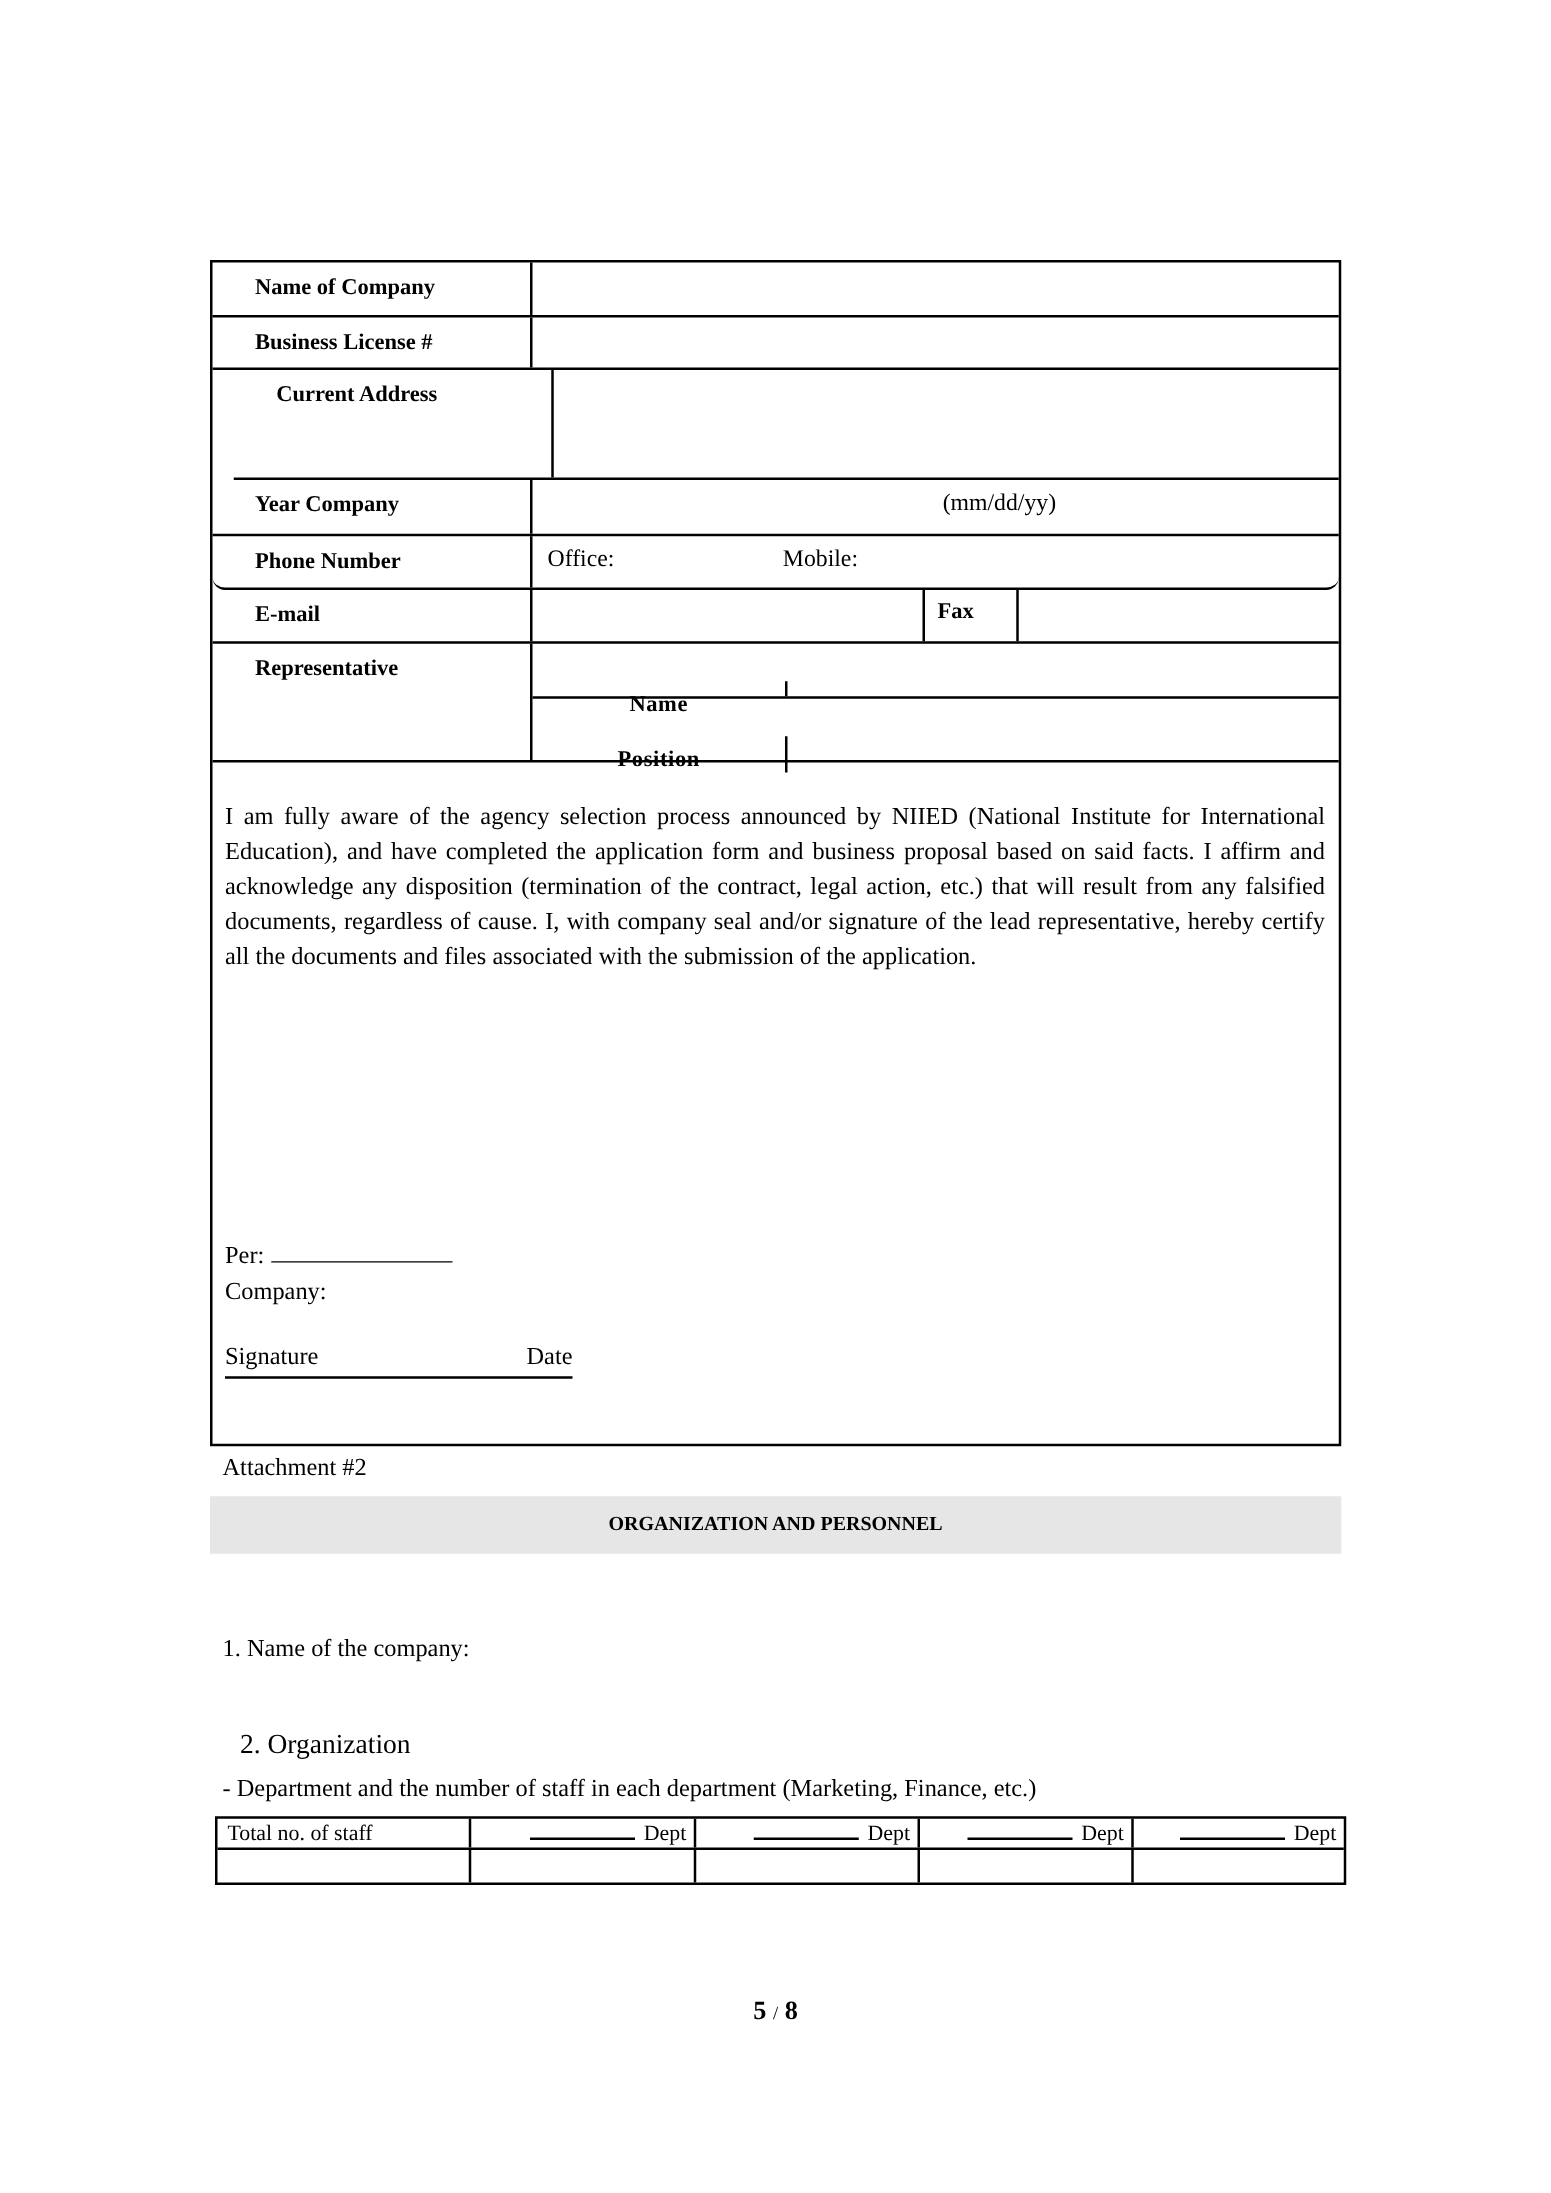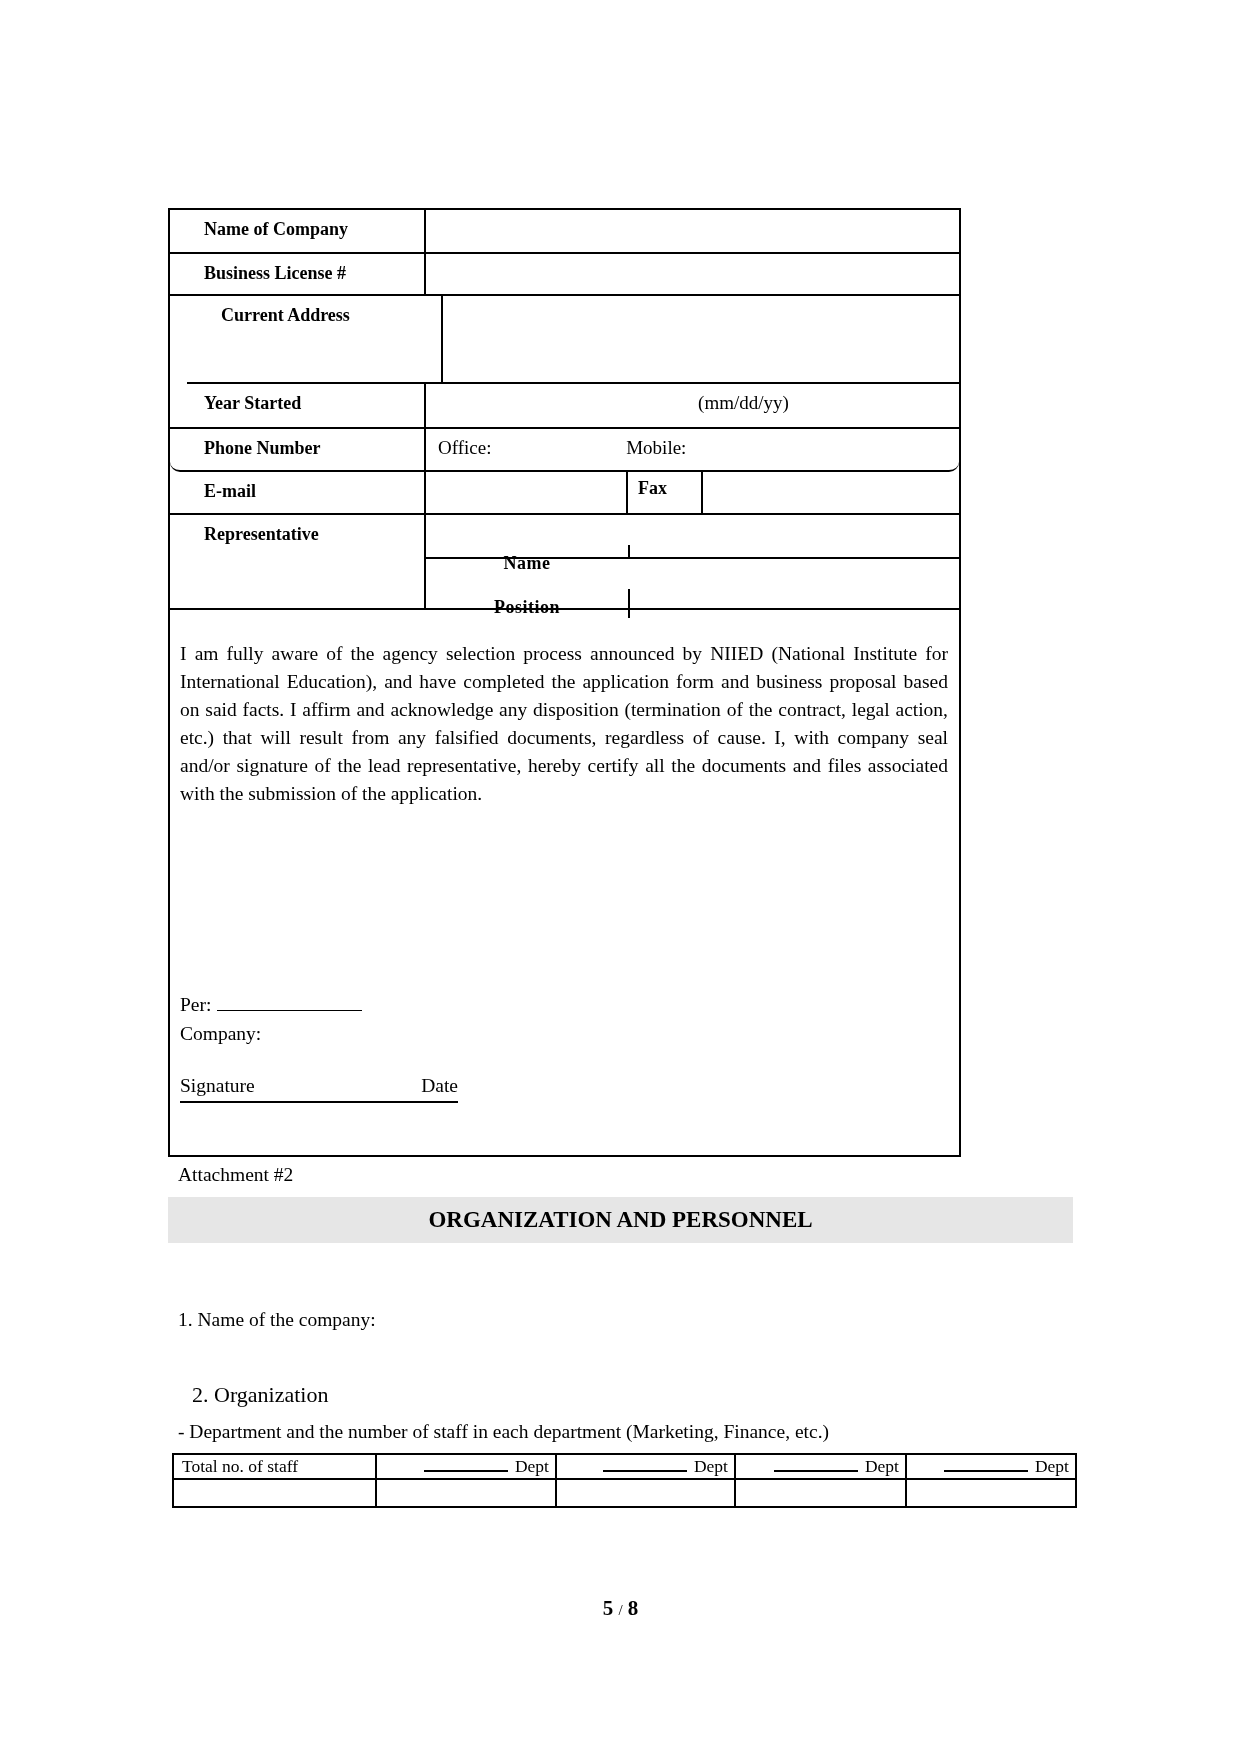--- a/index.html
+++ b/index.html
@@ -1,20 +1,20 @@
 <!DOCTYPE html>
 <html><head>
 <meta charset="utf-8">
 <style>
   html,body{margin:0;padding:0;background:#fff;}
   body{font-family:"Liberation Serif", serif; color:#000;}
   .page{position:relative; width:1241px; height:1754px; background:#ffffff; overflow:hidden;}
 
   
-  .app-table{position:absolute; left:168px; top:208px; width:793px; height:949px;
+  .app-table{position:absolute; left:168px; top:208px; width:905px; height:949px;
              border:2px solid #000; box-sizing:border-box; display:flex; flex-direction:column;justify-content:space-between;}
   .row{display:flex; box-sizing:border-box; border-bottom:2px solid #000;}
   .cell-label{width:256px; box-sizing:border-box; border-right:2px solid #000;
               font-weight:bold; font-size:18px; padding:9px 4px 0 34px;}
   .cell-value{flex:1; box-sizing:border-box; font-size:19px; padding:8px 8px 0 12px;}
   .r1{height:44px;} .r2{height:42px;} .r3{height:88px;margin-left:17px;} .r4{height:45px;}
   .r5{height:43px;border-radius:10px;} .r6{height:43px;} .r7{height:95px;}
   .r8{flex:1; border-bottom:none; position:relative;}
 
   .year-value{text-align:center; padding-left:110px;}
@@ -36,21 +36,21 @@
   
   .decl-par{font-size:19.5px; line-height:28px; text-align:justify; padding:30px 11px 0 10px;}
   .decl-sign{position:absolute; left:10px; top:380px; font-size:19.5px; line-height:29px;}
   .blank-line{display:inline-block; width:145px; border-bottom:1.5px solid #000; margin-left:6px;}
   .sig-row{display:flex; justify-content:space-between; width:278px;
            border-bottom:2px solid #000; margin-top:23px; padding-bottom:1px;}
 
   
   .attachment{position:absolute; left:178px; top:1164px; font-size:19.5px;}
   .heading-band{position:absolute; left:168px; top:1197px; width:905px; height:46px;
-                background:#e6e6e6; text-align:center; font-weight:bold; font-size:23px; line-height:46px;}
+                background:#e6e6e6; text-align:center; font-weight:bold; font-size:16px; line-height:46px;}
 
   
   .item1{position:absolute; left:178px; top:1309px; font-size:19.5px;}
   .item2{position:absolute; left:192px; top:1382px; font-size:22px;}
   .item2note{position:absolute; left:178px; top:1421px; font-size:19.5px;}
 
   
   .staff-table{position:absolute; left:172px; top:1453px; width:905px; height:55px;
                border:2px solid #000; box-sizing:border-box; display:flex; flex-direction:column;}
   .staff-row{display:flex; box-sizing:border-box;}
@@ -83,21 +83,21 @@
       <div class="cell-label">Business License #</div>
       <div class="cell-value"></div>
     </div>
 
     <div class="row r3">
       <div class="cell-label">Current Address</div>
       <div class="cell-value"></div>
     </div>
 
     <div class="row r4">
-      <div class="cell-label">Year Started</div>
+      <div class="cell-label">Year Company</div>
       <div class="cell-value year-value">(mm/dd/yy)</div>
     </div>
 
     <div class="row r5">
       <div class="cell-label">Phone Number</div>
       <div class="cell-value">
         <span>Office:</span>
         <span class="mobile-label">Mobile:</span>
       </div>
     </div>

